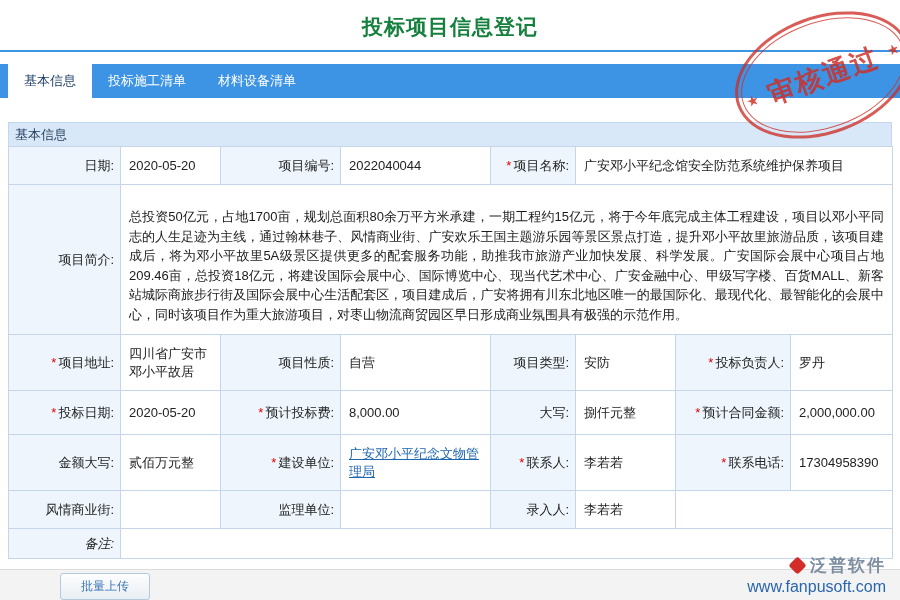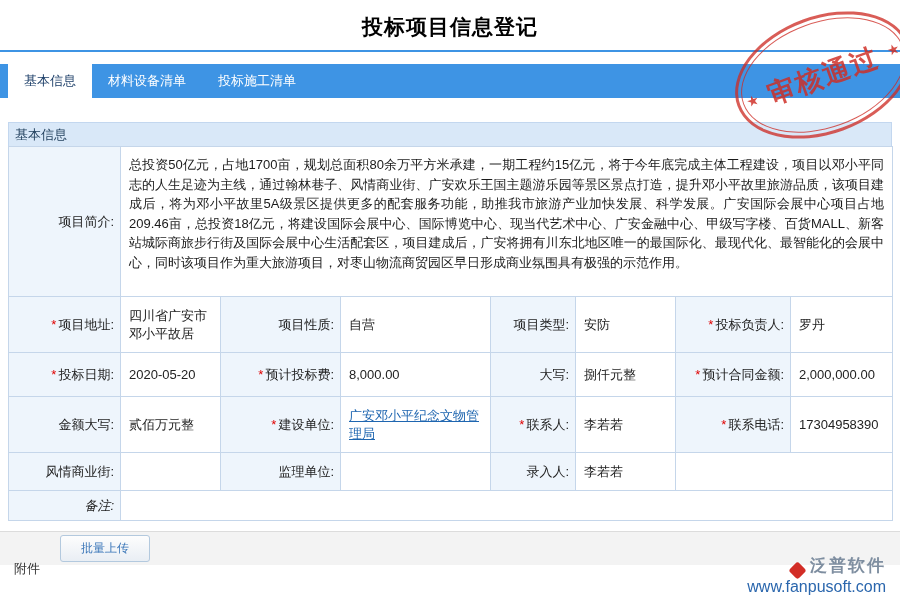--- a/index.html
+++ b/index.html
@@ -6,21 +6,21 @@
   html,body { width: 900px; height: 600px; }
   body {
     position: relative;
     overflow: hidden;
     background: #ffffff;
     font-family: "Liberation Sans", "DejaVu Sans", sans-serif;
     color: #222;
   }
   
   .titlebar { padding: 13px 0 9px; text-align: center; }
-  .titlebar h1 { font-size: 21px; font-weight: bold; color: #000000; letter-spacing: 1px; }
+  .titlebar h1 { font-size: 21px; font-weight: bold; color: #15803d; letter-spacing: 1px; }
   .title-divider { height: 2px; background: #3e94e4; }
   
   .tabbar {
     margin-top: 12px;
     height: 34px;
     background: #3e94e4;
     display: flex;
     align-items: stretch;
     padding-left: 8px;
   }
@@ -54,21 +54,21 @@
     vertical-align: middle;
     overflow: hidden;
   }
   td.lbl {
     background: #eef5fc;
     text-align: right;
     padding: 2px 6px 2px 2px;
     color: #222;
   }
   td.val { background: #ffffff; text-align: left; padding: 2px 8px; }
-  td.val.intro { line-height: 1.5; text-align: justify; vertical-align: top; padding-top: 8px; color: #1a1a1a; }
+  td.val.intro { line-height: 1.5; text-align: justify; vertical-align: top; padding-top: 22px; color: #1a1a1a; }
   .req { color: #e00000; margin-right: 2px; }
   .r1 { height: 38px; } .r2 { height: 150px; } .r3 { height: 56px; }
   .r4 { height: 44px; } .r5 { height: 56px; margin-top: 48px; } .r6 { height: 38px; } .r7 { height: 30px; font-style: italic; }
   a.cell-link { color: #1f66b0; text-decoration: underline; }
   
   .attach-bar {
     margin-top: 10px;
     height: 34px;
     background: #f3f3f3;
     border-top: 1px solid #dcdcdc;
@@ -89,21 +89,21 @@
     font-family: inherit;
   }
   
   .logo {
     position: absolute;
     right: 14px;
     bottom: 4px;
     text-align: right;
     z-index: 5;
   }
-  .logo-line { display: flex; align-items: flex-end; justify-content: flex-end; }
+  .logo-line { display: flex; align-items: center; justify-content: flex-end; }
   .logo-icon {
     display: inline-block;
     width: 13px; height: 13px;
     background: #d22d26;
     transform: rotate(45deg);
     border-radius: 3px;
     margin-right: 6px;
   }
   .logo-text { font-size: 17px; font-weight: bold; color: #7e8ea0; letter-spacing: 2px; }
   .logo-url { font-size: 16px; color: #2a66ad; margin-top: 1px; }
@@ -144,40 +144,48 @@
 <div class="stamp">
   <div class="ring"></div>
   <div class="ring inner"></div>
   <span class="star left">★</span>
   <div class="stamp-text">审核通过</div>
   <span class="star right">★</span>
 </div>
 
 <div class="tabbar">
   <div class="tab active">基本信息</div>
+  <div class="tab">投标施工清单</div>
   <div class="tab">材料设备清单</div>
-  <div class="tab">投标施工清单</div>
 </div>
 
 <div class="content">
   <div class="section-header">基本信息</div>
 
   <table class="form">
     <colgroup>
       <col style="width:112px">
         <col style="width:100px">
         <col style="width:120px">
         <col style="width:150px">
       <col style="width:85px">
         <col style="width:100px">
         <col style="width:115px">
         <col style="width:102px">
     </colgroup>
 
     <tbody>
+        <tr class="r1">
+      <td class="lbl"><span>日期:</span></td>
+      <td class="val">2020-05-20</td>
+      <td class="lbl"><span>项目编号:</span></td>
+      <td class="val">2022040044</td>
+      <td class="lbl"><span class="req">*</span><span>项目名称:</span></td>
+      <td class="val" colspan="3">广安邓小平纪念馆安全防范系统维护保养项目</td>
+    </tr>
 
     <tr class="r2">
       <td class="lbl"><span>项目简介:</span></td>
       <td class="val intro" colspan="7">总投资50亿元，占地1700亩，规划总面积80余万平方米承建，一期工程约15亿元，将于今年底完成主体工程建设，项目以邓小平同志的人生足迹为主线，通过翰林巷子、风情商业街、广安欢乐王国主题游乐园等景区景点打造，提升邓小平故里旅游品质，该项目建成后，将为邓小平故里5A级景区提供更多的配套服务功能，助推我市旅游产业加快发展、科学发展。广安国际会展中心项目占地209.46亩，总投资18亿元，将建设国际会展中心、国际博览中心、现当代艺术中心、广安金融中心、甲级写字楼、百货MALL、新客站城际商旅步行街及国际会展中心生活配套区，项目建成后，广安将拥有川东北地区唯一的最国际化、最现代化、最智能化的会展中心，同时该项目作为重大旅游项目，对枣山物流商贸园区早日形成商业氛围具有极强的示范作用。</td>
     </tr>
 
     <tr class="r3">
       <td class="lbl"><span class="req">*</span><span>项目地址:</span></td>
       <td class="val">四川省广安市邓小平故居</td>
       <td class="lbl"><span>项目性质:</span></td>

